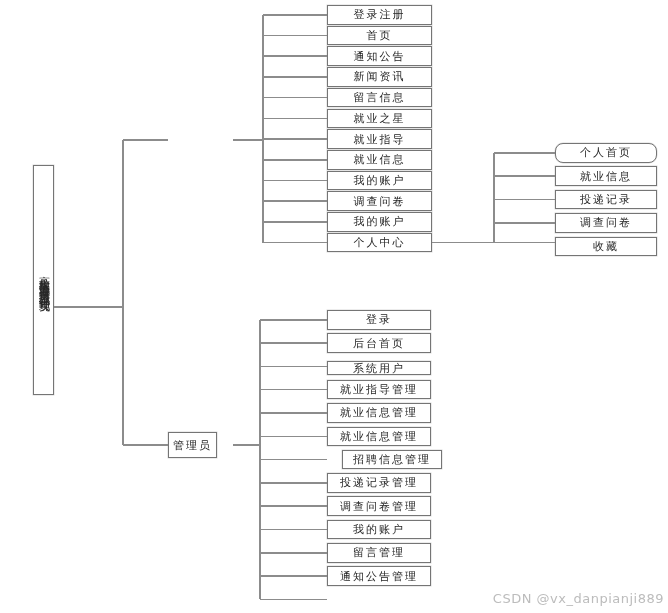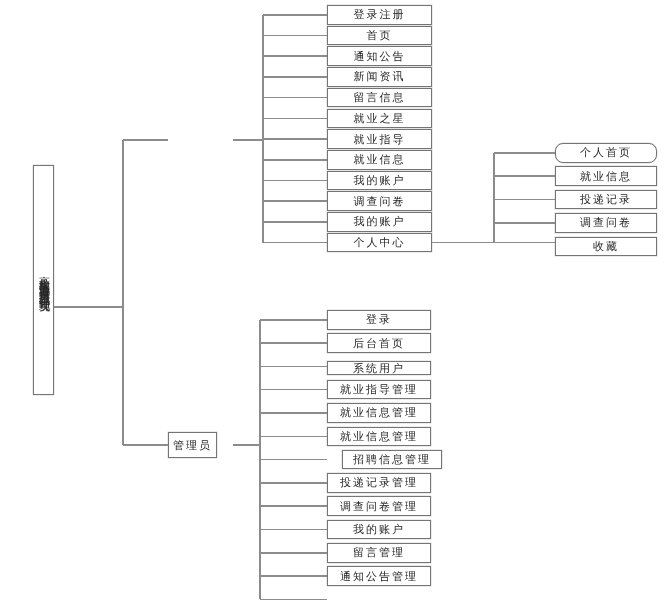--- a/index.html
+++ b/index.html
@@ -124,13 +124,14 @@
       <div class="hline" style="left: 260px; top: 435.5px; width: 67px;"></div>
       <div class="hline" style="left: 260px; top: 458.8px; width: 67px;"></div>
       <div class="hline" style="left: 260px; top: 482.1px; width: 67px;"></div>
       <div class="hline" style="left: 260px; top: 505.4px; width: 67px;"></div>
       <div class="hline" style="left: 260px; top: 528.7px; width: 67px;"></div>
       <div class="hline" style="left: 260px; top: 552px; width: 67px;"></div>
       <div class="hline" style="left: 260px; top: 575.3px; width: 67px;"></div>
       <div class="hline" style="left: 260px; top: 598.6px; width: 67px;"></div>
     </div>
 
+  <div class="watermark">CSDN @vx_danpianji889</div>
 </div>
 
 </body></html>

